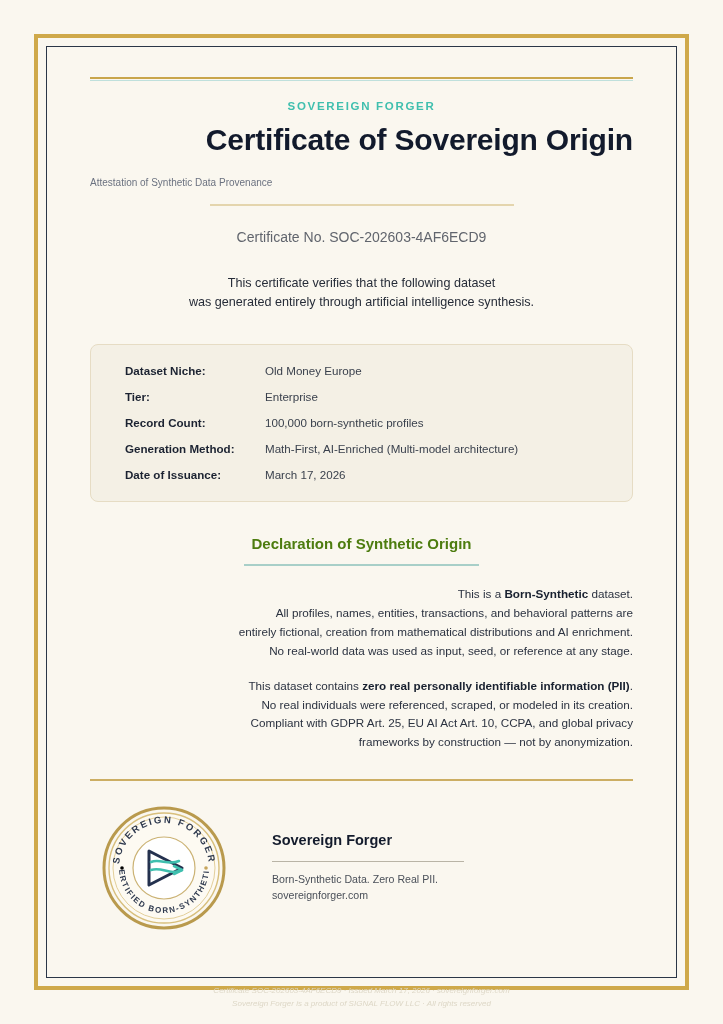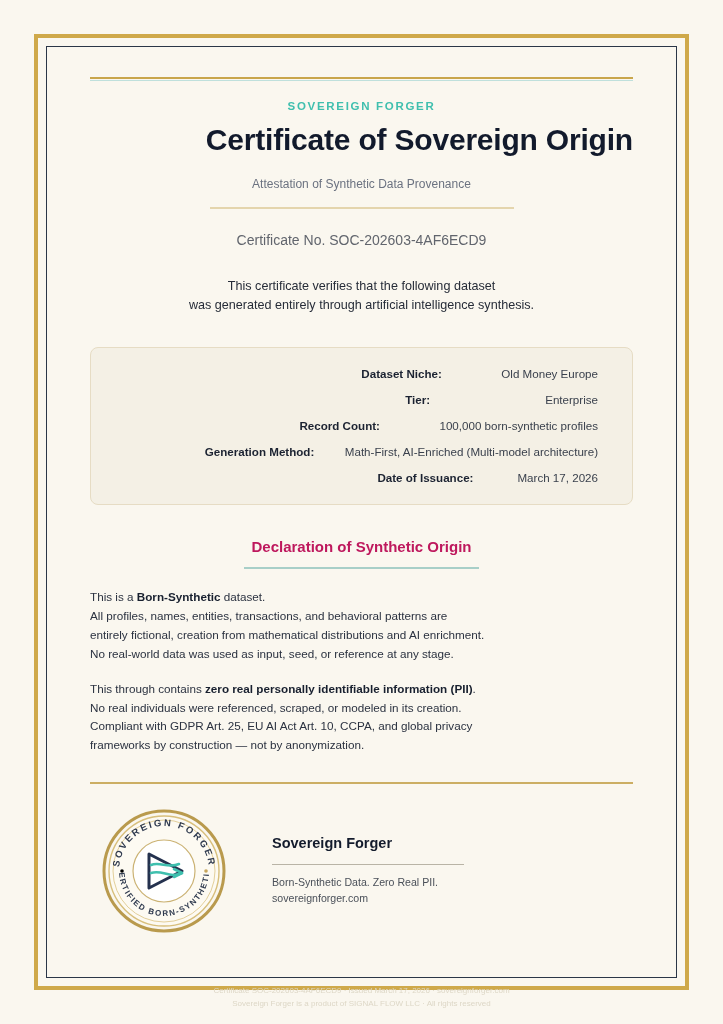--- a/index.html
+++ b/index.html
@@ -85,23 +85,23 @@
     margin-top: 11px;
     text-align: right;
     color: #121a2c;
     font-size: 30px;
     font-weight: bold;
     letter-spacing: -0.2px;
   }
 
   .subtitle {
     margin-top: 12px;
-    text-align: center;
+    text-align: left;
     color: #6b7280;
-    font-size: 12px;
+    font-size: 10px;
   }
 
   .subtitle-rule {
     width: 304px;
     height: 1.6px;
     background: #e4d5ad;
     margin: 16px auto 0 auto;
   }
 
   .cert-no {
@@ -124,52 +124,51 @@
     margin-top: 31px;
     background: #f4f0e5;
     border: 1px solid #e6dcc4;
     border-radius: 8px;
     padding: 19px 34px 20px 34px;
   }
   .detail-row {
     display: flex;
     align-items: baseline;
     margin-bottom: 13px;
-    justify-content: flex-end;
   }
   .detail-row:last-child { margin-bottom: 0; }
   .detail-label {
     width: 140px;
     flex: 0 0 140px;
     color: #1b2231;
     font-size: 11.6px;
     font-weight: bold;
   }
   .detail-value {
     color: #3a414d;
     font-size: 11.6px;
   }
 
   
   .decl-title {
     margin-top: 33px;
     text-align: center;
-    color: #be185d;
+    color: #4d7c0f;
     font-size: 15px;
     font-weight: bold;
   }
   .decl-rule {
     width: 235px;
     height: 1.6px;
     background: #a8cfc8;
     margin: 11px auto 0 auto;
   }
   .decl-block {
     margin-top: 19px;
-    text-align: left;
+    text-align: right;
     color: #2b3240;
     font-size: 11.7px;
     line-height: 1.62;
   }
   .decl-block.second { margin-top: 16px; }
   .decl-block b { font-weight: bold; color: #18202f; }
 
   
   .sig-rule {
     margin-top: 27px;
@@ -221,20 +220,21 @@
 
   .footer {
     position: absolute;
     left: 0;
     right: 0;
     bottom: 14px;
     text-align: center;
     color: #ddd7c6;
     font-size: 8px;
     line-height: 1.65;
+    font-style: italic;
   }
 </style>
 </head>
 <body>
 
 <div class="certificate">
 
   <div class="frame-outer"></div>
   <div class="frame-inner"></div>
 
@@ -290,21 +290,21 @@
       <div>
         <span>This is a </span><b>Born-Synthetic</b><span> dataset.</span>
       </div>
       <div>All profiles, names, entities, transactions, and behavioral patterns are</div>
       <div>entirely fictional, creation from mathematical distributions and AI enrichment.</div>
       <div>No real-world data was used as input, seed, or reference at any stage.</div>
     </div>
 
     <div class="decl-block second">
       <div>
-        <span>This through contains </span><b>zero real personally identifiable information (PII)</b><span>.</span>
+        <span>This dataset contains </span><b>zero real personally identifiable information (PII)</b><span>.</span>
       </div>
       <div>No real individuals were referenced, scraped, or modeled in its creation.</div>
       <div>Compliant with GDPR Art. 25, EU AI Act Art. 10, CCPA, and global privacy</div>
       <div>frameworks by construction — not by anonymization.</div>
     </div>
 
     <div class="sig-rule"></div>
 
     <div class="sig-area">
 

